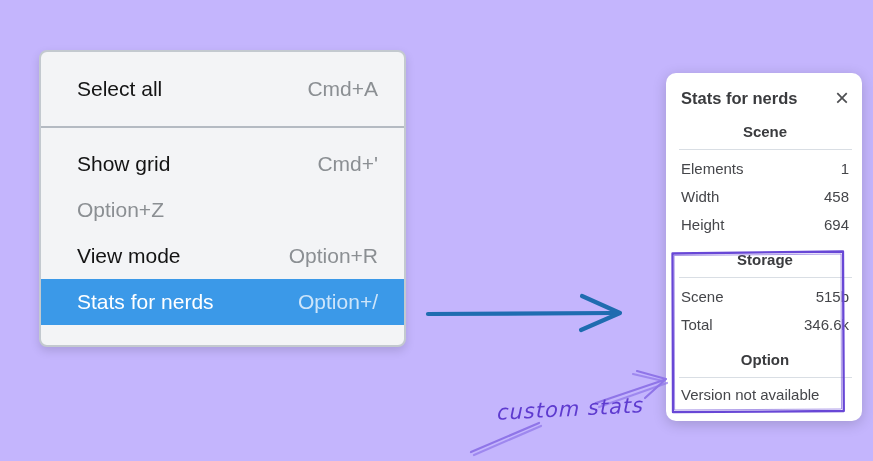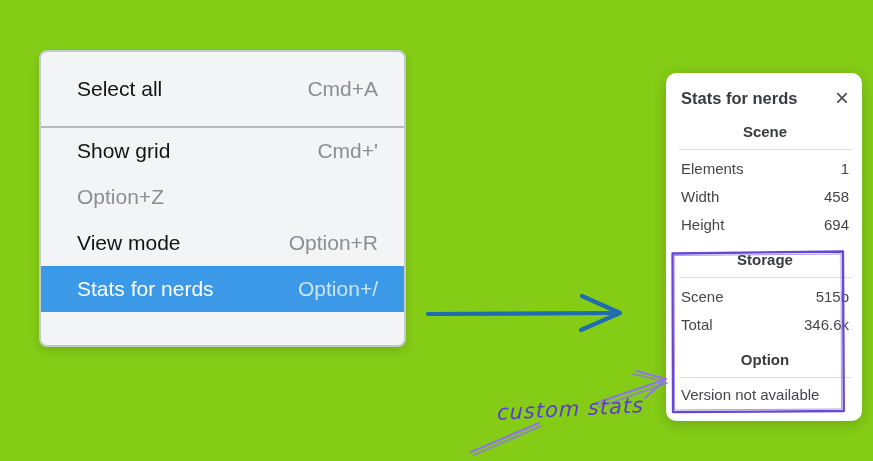--- a/index.html
+++ b/index.html
@@ -1,35 +1,35 @@
 <!DOCTYPE html>
 <html><head>
 <meta charset="utf-8">
 <style>
   html,body{margin:0;padding:0;background:#ffffff;}
   .canvas{
     position:relative;width:873px;height:461px;overflow:hidden;
-    font-family:"Liberation Sans",sans-serif;background:#84cc16;
+    font-family:"Liberation Sans",sans-serif;background:#c4b5fd;
   }
 
   
   .menu{
     position:absolute;left:39px;top:50px;width:367px;height:297px;
     box-sizing:border-box;background:#f3f4f6;
     border:2px solid #c3c9cf;border-radius:8px;
     box-shadow:0 4px 10px rgba(0,0,0,.13);
   }
   .menu-row{
     display:flex;align-items:center;justify-content:space-between;
     padding:0 26px 0 36px;font-size:21px;color:#141414;
   }
   .menu-row .mi-shortcut{color:#8b8f93;}
   .menu-row.first{height:74px;}
   .menu-sep{height:2px;background:#b4bac2;}
-  .menu-group{border-radius:9px;}
+  .menu-group{padding-top:13px;border-radius:9px;}
   .menu-group .menu-row{height:46px;}
   .menu-row.selected{background:#3b99e8;color:#ffffff;}
   .menu-row.selected .mi-shortcut{color:#cde5fa;}
 
   
   .stats-panel{
     position:absolute;left:666px;top:73px;width:196px;height:348px;
     box-sizing:border-box;background:#ffffff;border-radius:10px;
     box-shadow:0 3px 14px rgba(0,0,0,.18);
     padding:13px 13px 10px 15px;color:#45464a;font-size:15px;

